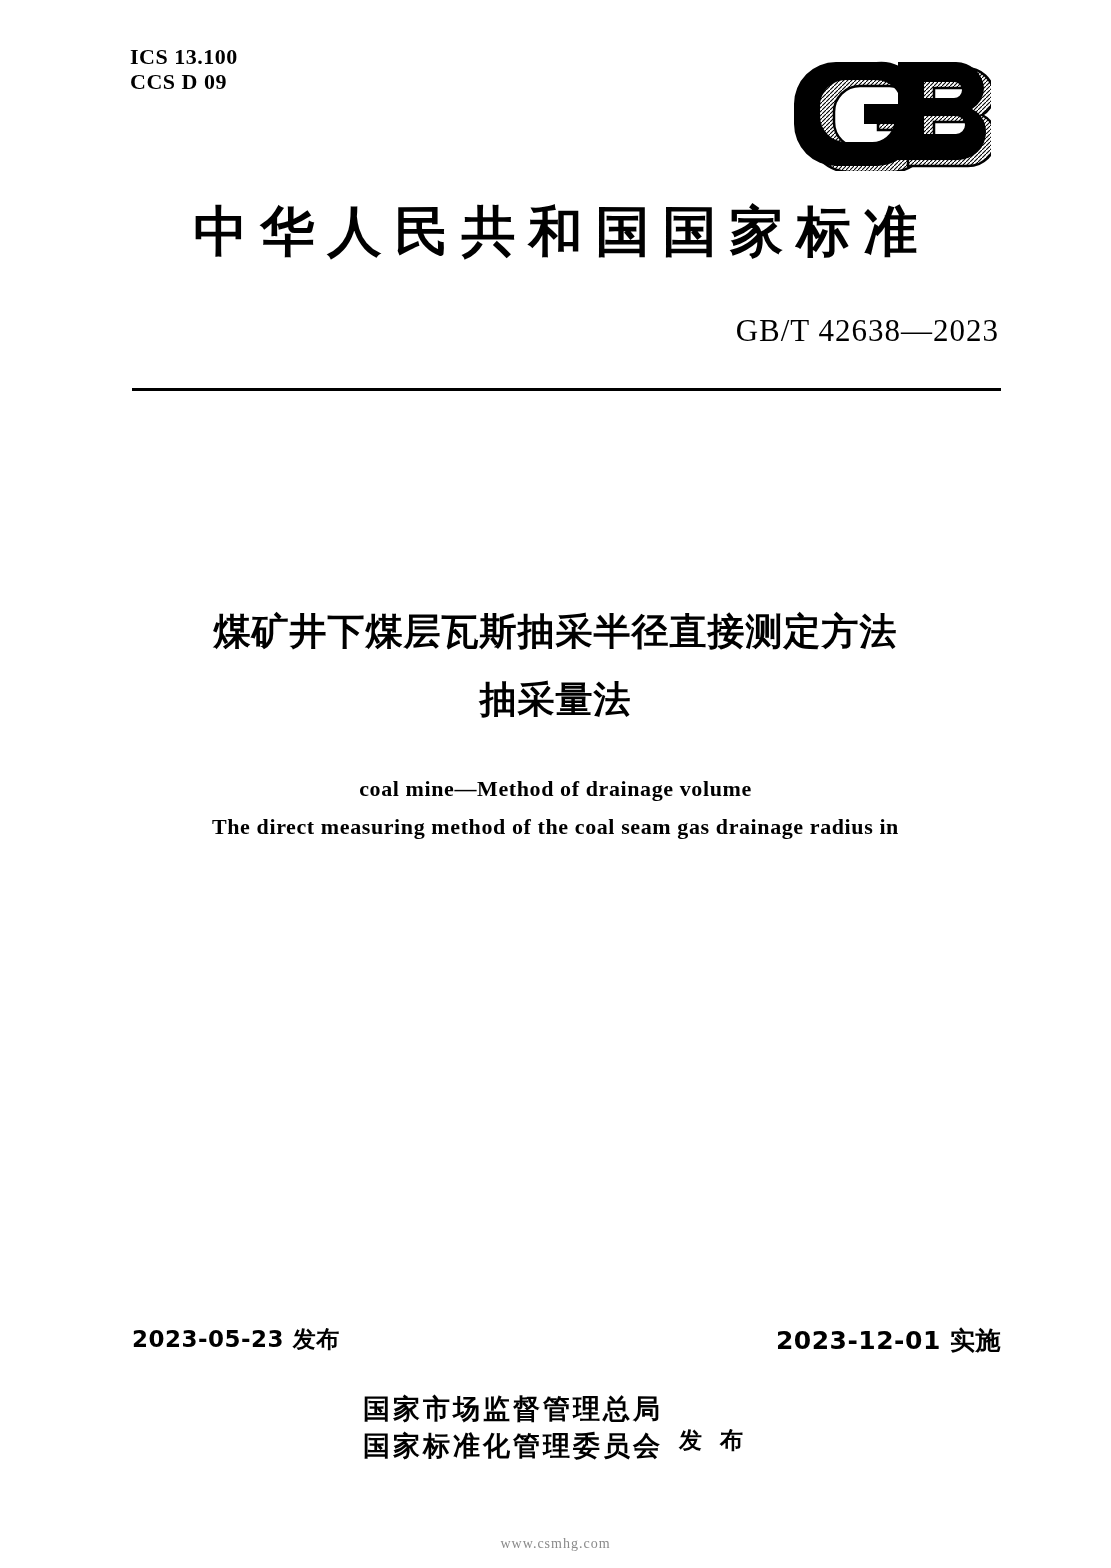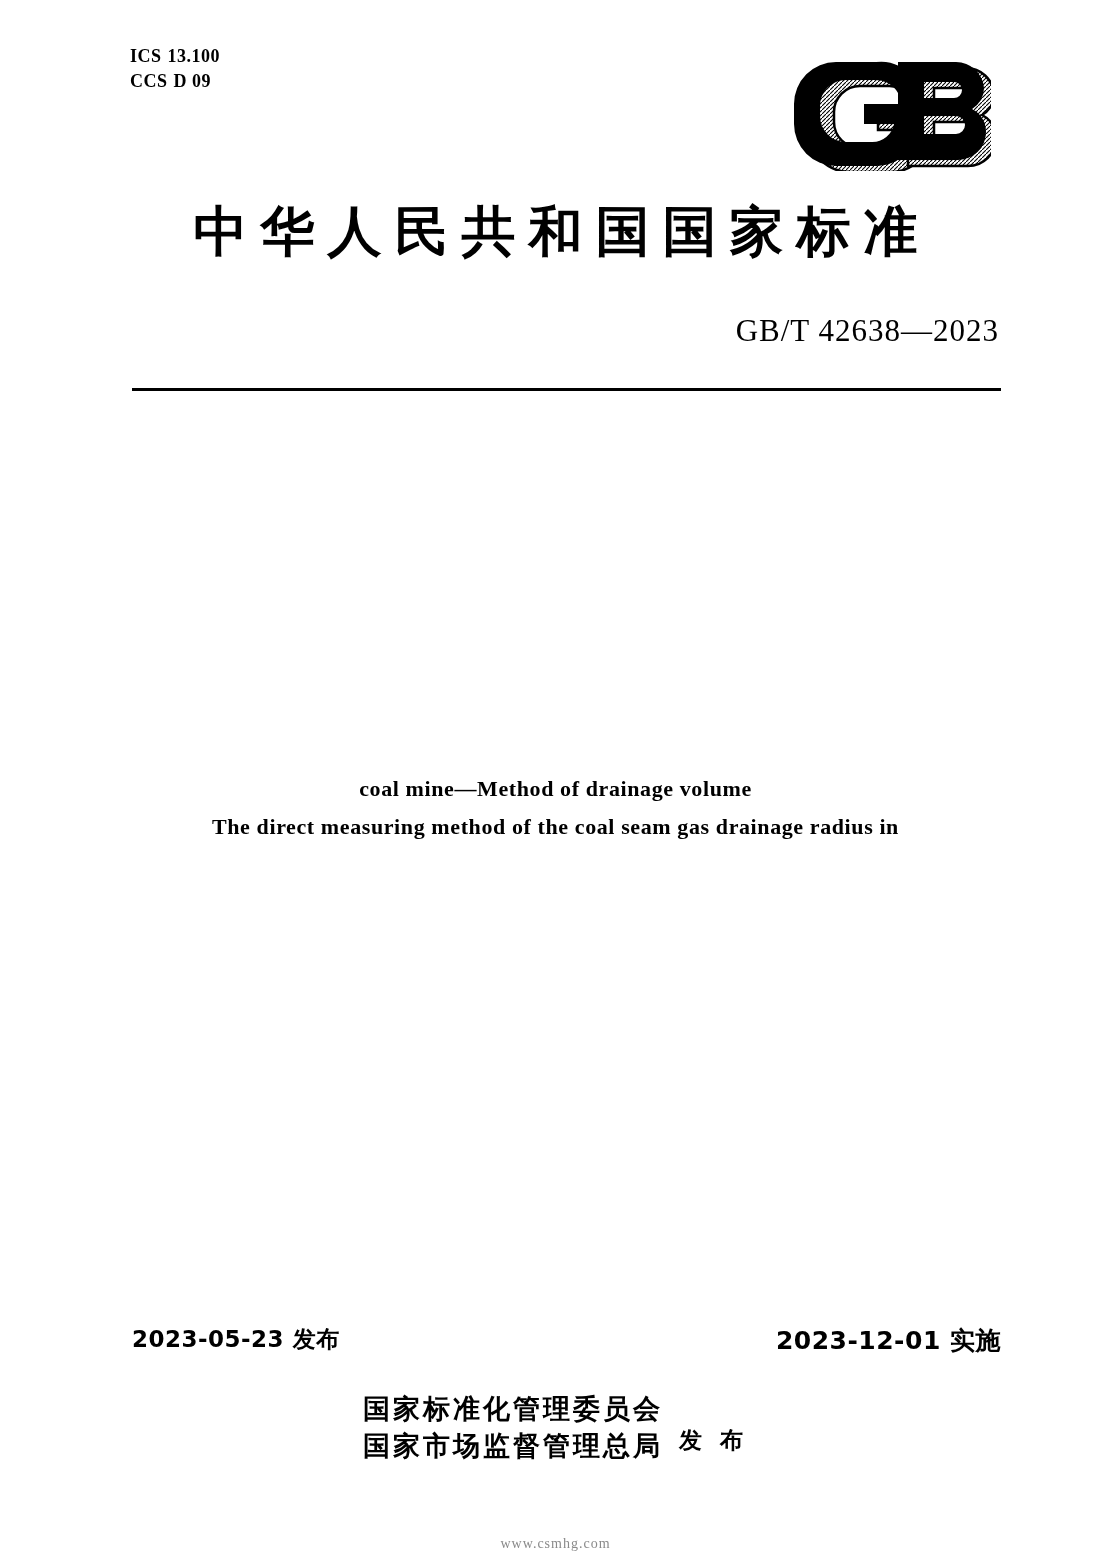--- a/index.html
+++ b/index.html
@@ -27,21 +27,21 @@
     left: 130px;
     right: 110px;
     height: 150px;
   }
   .ics-block {
     position: absolute;
     top: 0;
     left: 0;
     font-family: "Liberation Serif", serif;
     font-weight: bold;
-    font-size: 18px;
+    font-size: 22px;
     line-height: 25px;
     letter-spacing: 0.5px;
   }
   .ics-block .row span.label { margin-right: 6px; }
 
   
   .gb-logo {
     position: absolute;
     top: 12px;
     right: 10px;
@@ -216,34 +216,38 @@
       </svg>
     </div>
   </div>
 
   <div class="national-title">中华人民共和国国家标准</div>
 
   <div class="std-number">GB/T 42638—2023</div>
 
   <div class="rule-thick"></div>
 
+  <div class="title-cn">
+    <div>煤矿井下煤层瓦斯抽采半径直接测定方法</div>
+    <div>抽采量法</div>
+  </div>
 
   <div class="title-en">
     <div>coal mine—Method of drainage volume</div>
     <div>The direct measuring method of the coal seam gas drainage radius in</div>
   </div>
 
   <div class="date-row">
     <div class="date-left">2023-05-23 发布</div>
     <div class="date-right">2023-12-01 实施</div>
   </div>
 
   <div class="issuer">
     <div class="issuer-names">
+      <div>国家市场监督管理总局</div>
       <div>国家标准化管理委员会</div>
-      <div>国家市场监督管理总局</div>
     </div>
     <div class="issuer-verb">发 布</div>
   </div>
 
   <div class="watermark">www.csmhg.com</div>
 
 </div>
 
 </body></html>

